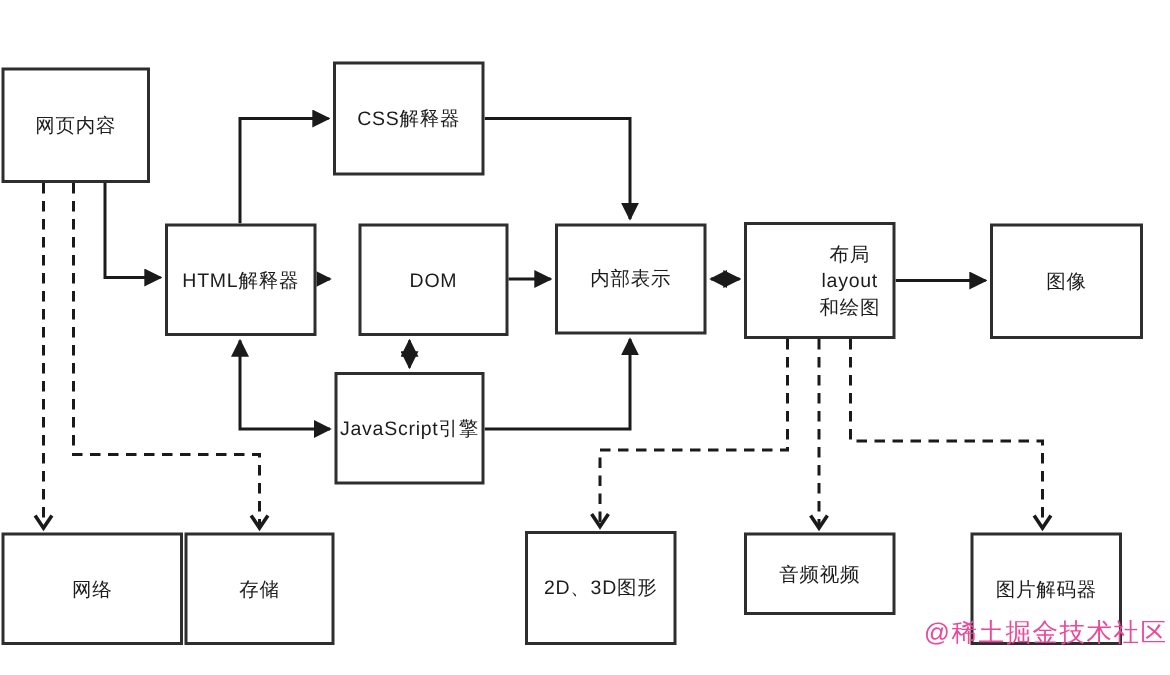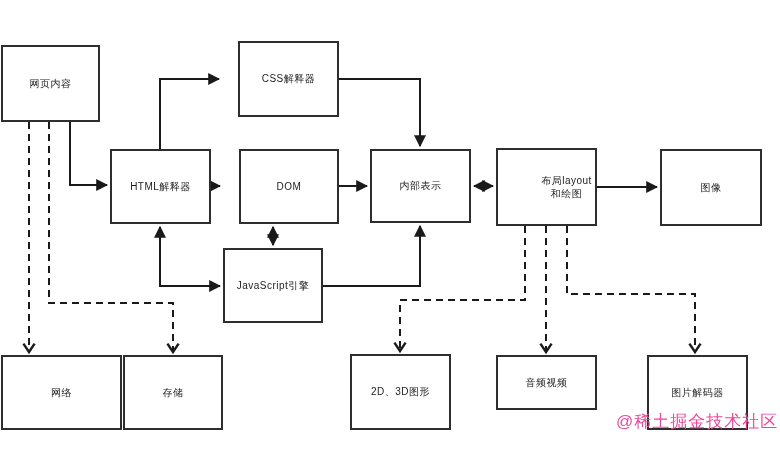--- a/index.html
+++ b/index.html
@@ -25,21 +25,21 @@
   .node {
     position: absolute;
     box-sizing: border-box;
     background: #ffffff;
     border: 2px solid #2e2e2e;
     display: flex;
     align-items: center;
     justify-content: center;
     text-align: center;
     color: #1c1c1c;
-    font-size: 10px;
+    font-size: 13px;
     line-height: 1.35;
     white-space: pre-line;
     letter-spacing: 0.5px;
   }
   .watermark {
     position: absolute;
     left: 616px;
     top: 410px;
     width: 160px;
     font-size: 17px;
@@ -83,21 +83,21 @@
         <path d="M 546 226 L 546 352" marker-end="url(#varrow)"></path>
         <path d="M 567 226 L 567 294 L 695 294 L 695 352" marker-end="url(#varrow)"></path>
       </g>
     </g>
   </svg>
 
   <div class="node" style="left:1px;   top:45px;  width:99px;  height:77px;">
     <span>网页内容</span>
   </div>
 
-  <div class="node" style="left:222px; top:41px;  width:101px; height:76px;margin-left:16px;">
+  <div class="node" style="left:222px; top:41px;  width:101px; height:76px;">
     <span>CSS解释器</span>
   </div>
 
   <div class="node" style="left:110px; top:149px; width:101px; height:75px;">
     <span>HTML解释器</span>
   </div>
 
   <div class="node" style="left:223px; top:149px; width:100px; height:75px;margin-left:16px;">
     <span>DOM</span>
   </div>

